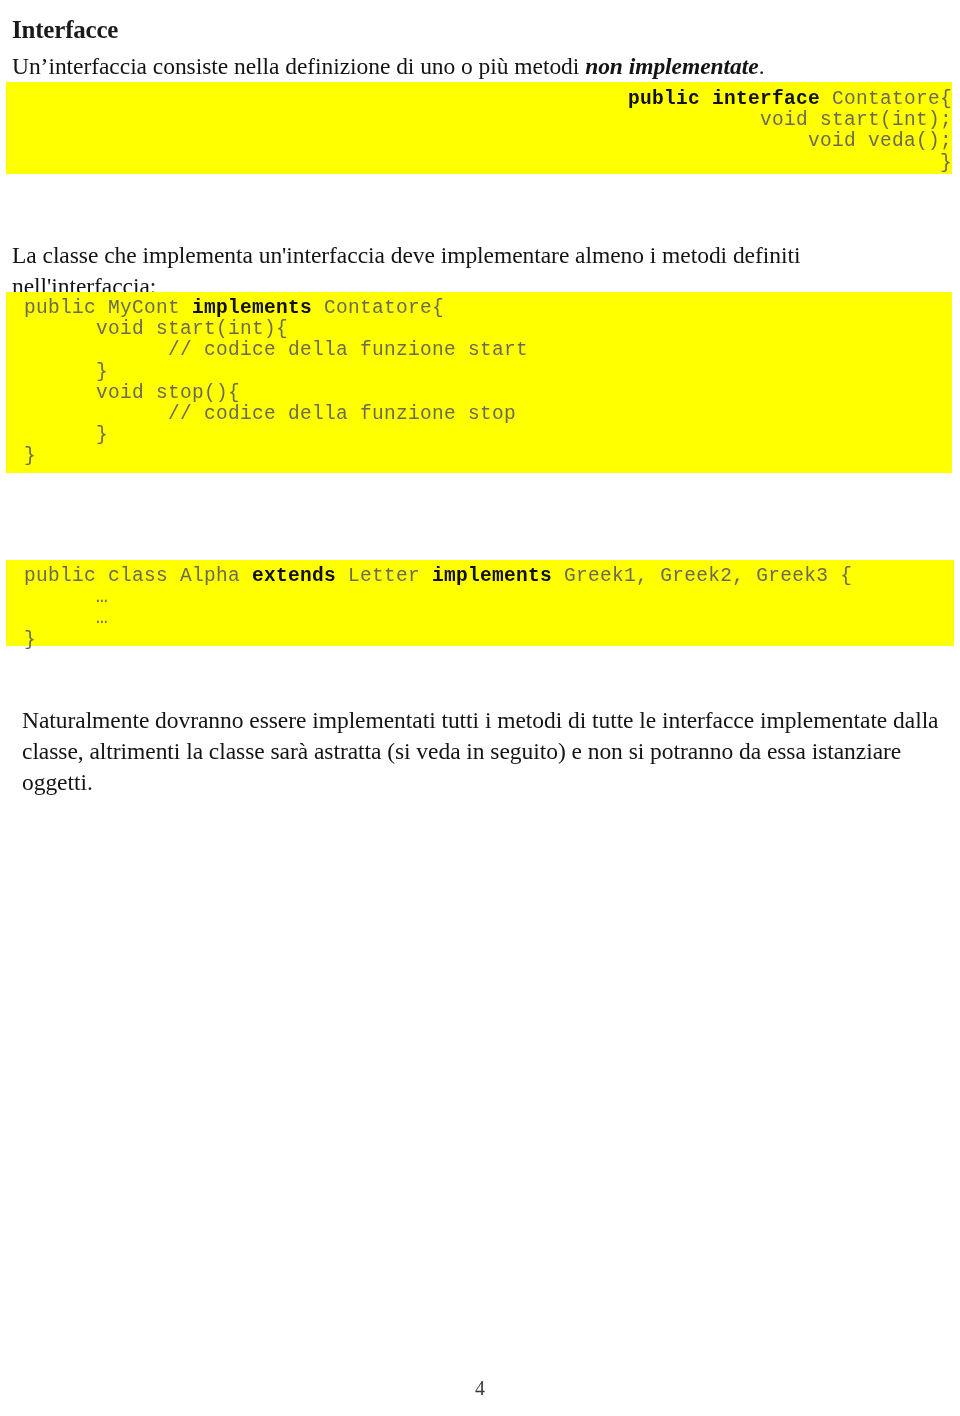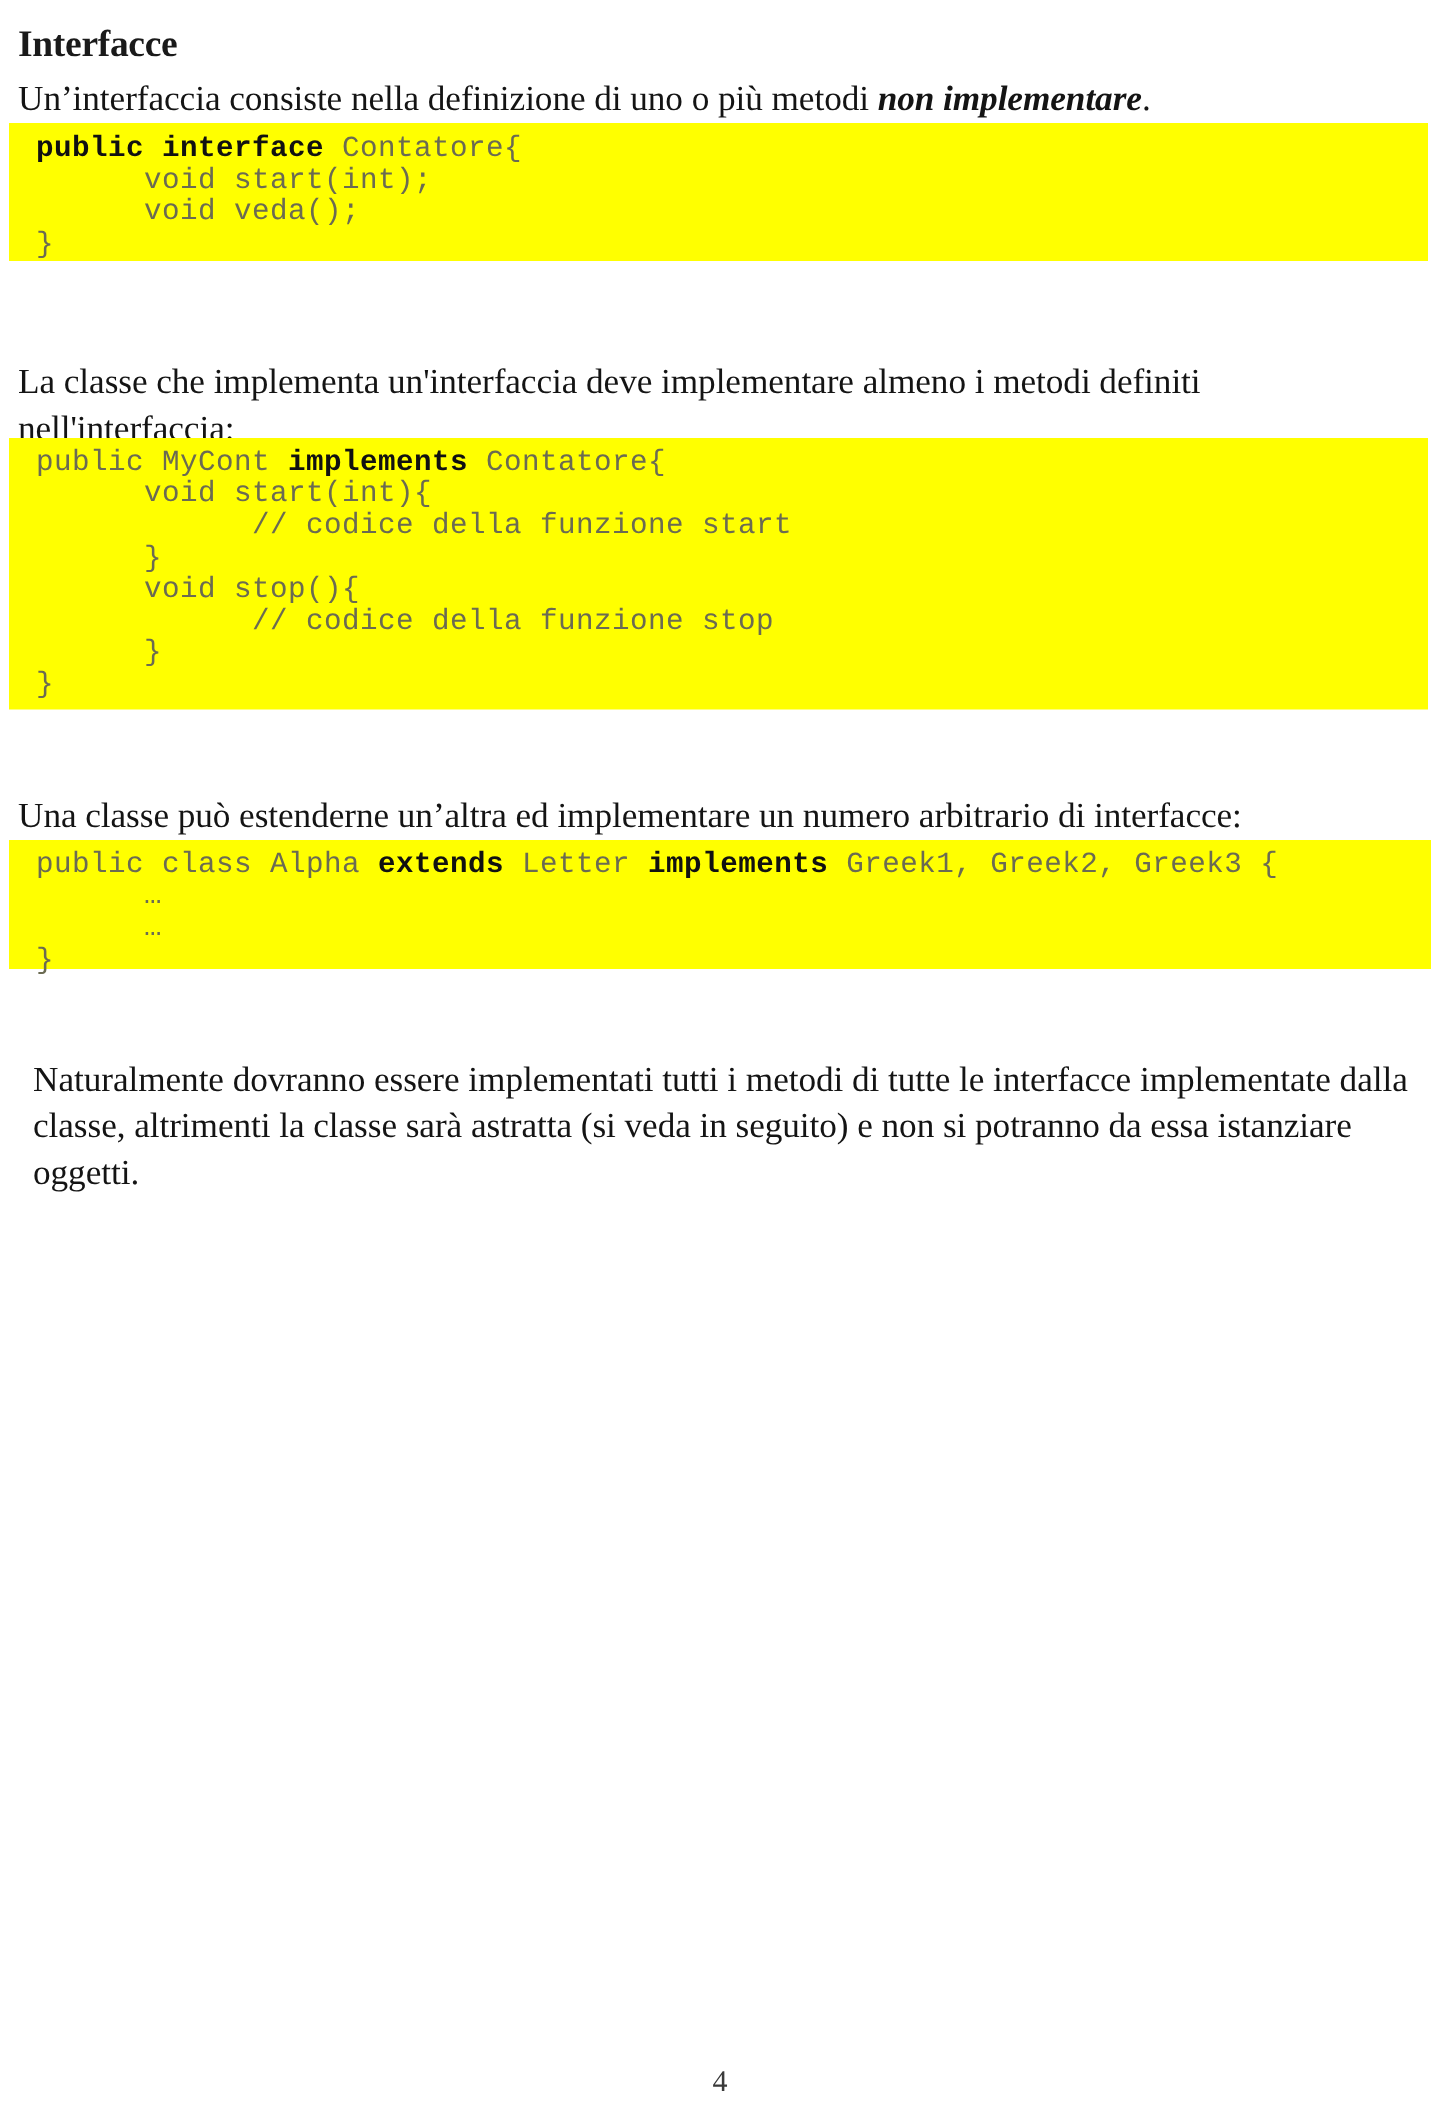--- a/index.html
+++ b/index.html
@@ -68,20 +68,21 @@
     color: #111111;
     font-weight: bold;
   }
 
   #code-interface {
     left: 6px;
     top: 82px;
     width: 946px;
     height: 92px;
     padding: 7px 0 0 18px;
+    text-align: right;
   }
   #code-mycont {
     left: 6px;
     top: 292px;
     width: 946px;
     height: 181px;
     padding: 6px 0 12px 18px;
   }
   #code-alpha {
     left: 6px;
@@ -103,29 +104,28 @@
     color: #3a3a3a;
   }
 </style>
 </head>
 <body>
 
 <div class="page">
 
   <h1 class="doc-title">Interfacce</h1>
 
-  <p class="prose p-intro"><span>Un’interfaccia consiste nella definizione di uno o più metodi </span><span class="bi">non implementare</span><span>.</span></p>
+  <p class="prose p-intro"><span>Un’interfaccia consiste nella definizione di uno o più metodi </span><span class="bi">non implementate</span><span>.</span></p>
 
   <div class="code-block" id="code-interface"><span class="ln"><b>public interface</b><span> Contatore{</span></span><span class="ln">      void start(int);</span><span class="ln">      void veda();</span><span class="ln">}</span></div>
 
   <p class="prose p-second">La classe che implementa un'interfaccia deve implementare almeno i metodi definiti nell'interfaccia:</p>
 
   <div class="code-block" id="code-mycont"><span class="ln"><span>public MyCont </span><b>implements</b><span> Contatore{</span></span><span class="ln">      void start(int){</span><span class="ln">            // codice della funzione start</span><span class="ln">      }</span><span class="ln">      void stop(){</span><span class="ln">            // codice della funzione stop</span><span class="ln">      }</span><span class="ln">}</span></div>
 
-  <p class="prose p-third">Una classe può estenderne un’altra ed implementare un numero arbitrario di interfacce:</p>
 
   <div class="code-block" id="code-alpha"><span class="ln"><span>public class Alpha </span><b>extends</b><span> Letter </span><b>implements</b><span> Greek1, Greek2, Greek3 {</span></span><span class="ln">      …</span><span class="ln">      …</span><span class="ln">}</span></div>
 
   <p class="prose p-final">Naturalmente dovranno essere implementati tutti i metodi di tutte le interfacce implementate dalla classe, altrimenti la classe sarà astratta (si veda in seguito) e non si potranno da essa istanziare oggetti.</p>
 
   <div class="page-number">4</div>
 
 </div>
 
 </body></html>

